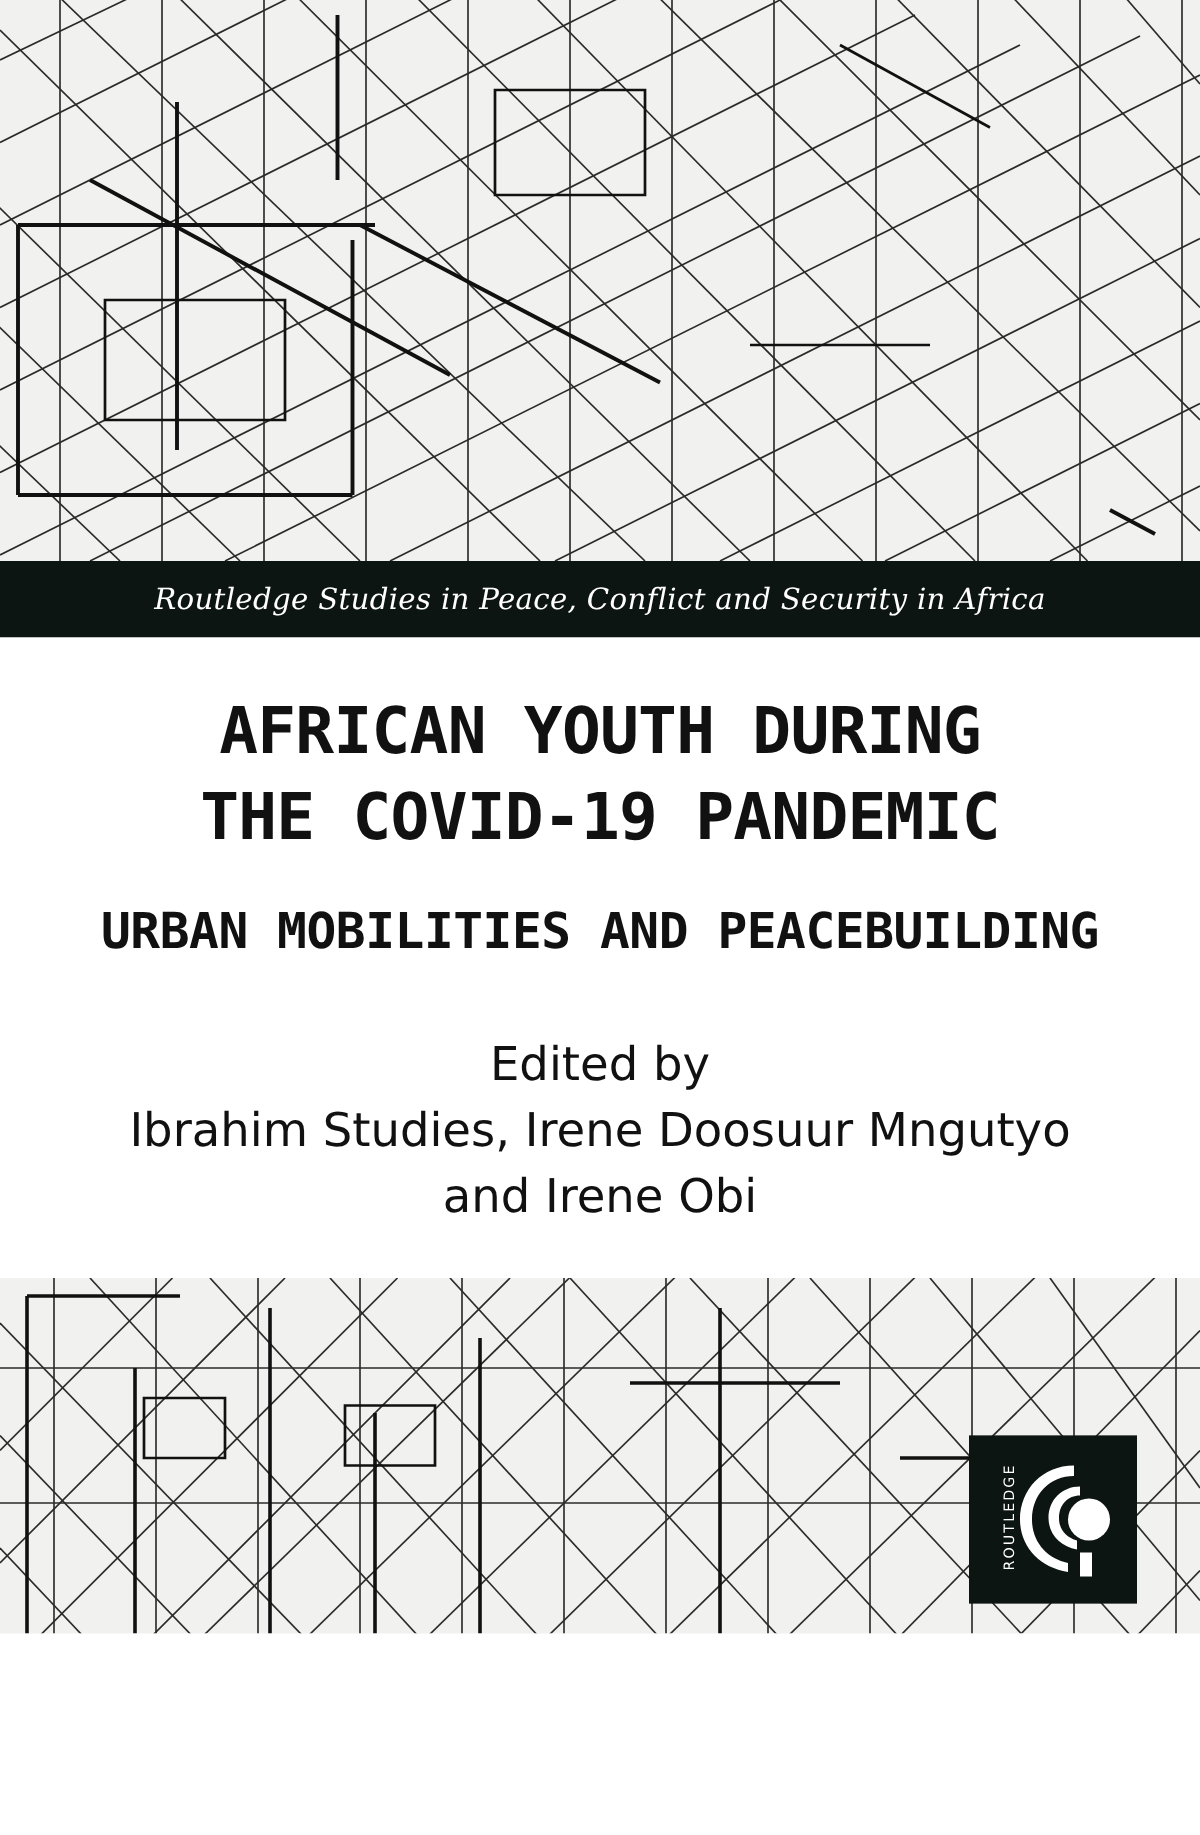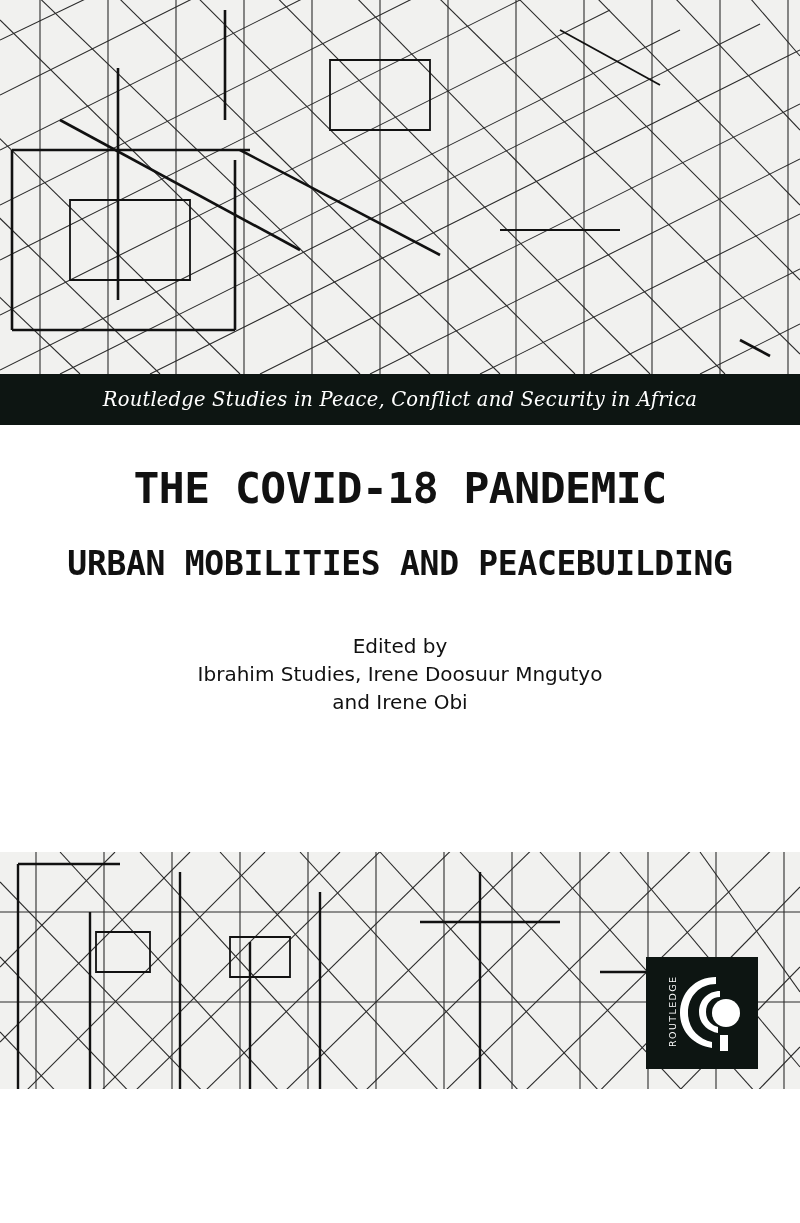--- a/index.html
+++ b/index.html
@@ -83,21 +83,21 @@
     font-size: 33px;
     line-height: 1.42;
     letter-spacing: -0.3px;
     color: #111111;
   }
   .subtitle .line { display: block; }
 
   .editors {
     padding-top: 44px;
     font-family: "DejaVu Sans", sans-serif;
-    font-size: 20px;
+    font-size: 31px;
     line-height: 1.42;
     color: #111111;
   }
   .editors .edited-by { display: block; }
   .editors .names { display: block; }
 
   
   .logo {
     position: absolute;
     right: 42px;
@@ -180,21 +180,22 @@
       </g>
     </svg>
   </div>
 
   <div class="series-band">
     <span class="series-text">Routledge Studies in Peace, Conflict and Security in Africa</span>
   </div>
 
   <div class="title-area">
     <h1 class="main-title">
-      <span class="line">THE COVID-18 PANDEMIC</span>
+      <span class="line">AFRICAN YOUTH DURING</span>
+      <span class="line">THE COVID-19 PANDEMIC</span>
     </h1>
     <h2 class="subtitle">
       <span class="line">URBAN MOBILITIES AND PEACEBUILDING</span>
     </h2>
     <div class="editors">
       <span class="edited-by">Edited by</span>
       <span class="names">Ibrahim Studies, Irene Doosuur Mngutyo</span>
       <span class="names">and Irene Obi</span>
     </div>
   </div>

